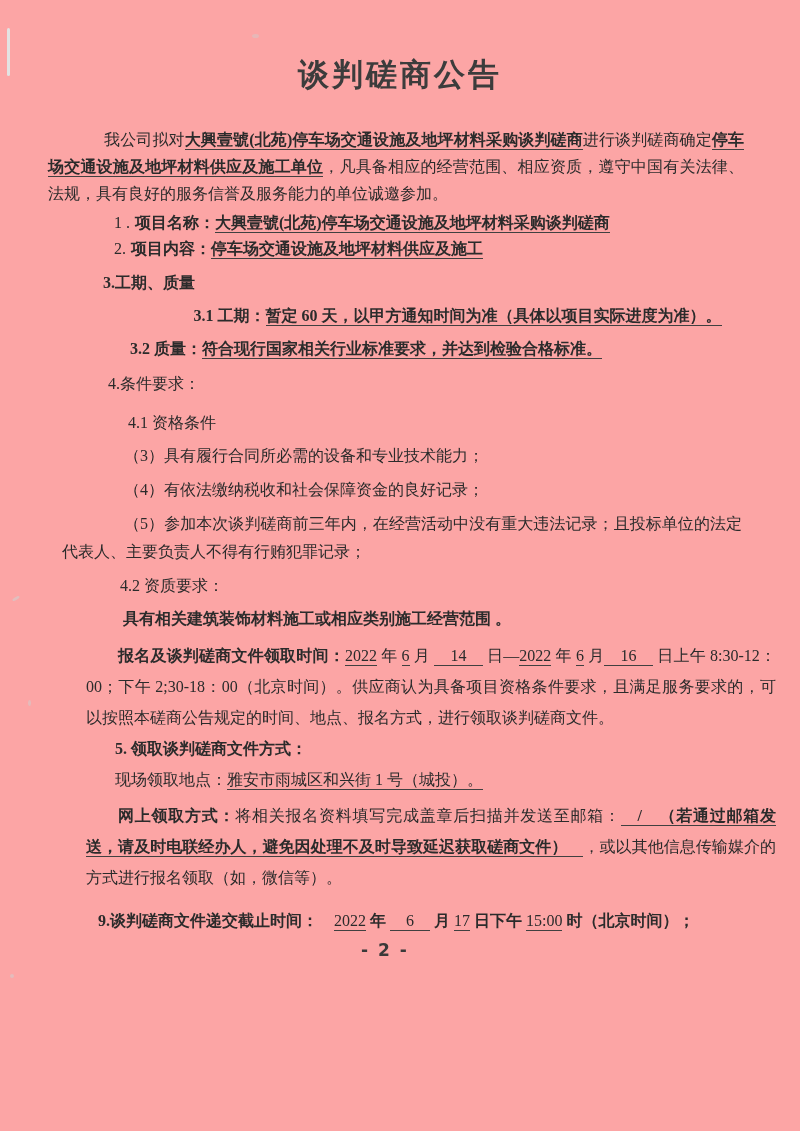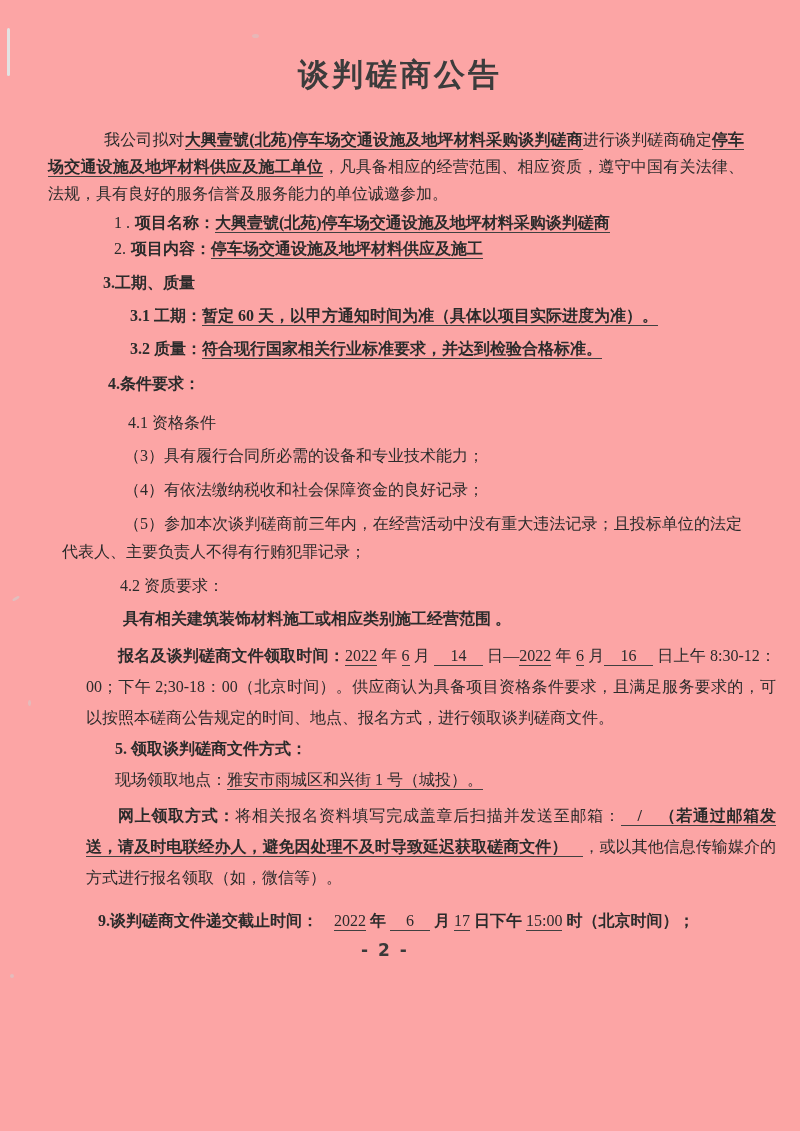--- a/index.html
+++ b/index.html
@@ -31,23 +31,23 @@
   }
   p{margin:0;}
   .b{font-weight:bold;}
   .u{border-bottom:1.5px solid #404040;padding-bottom:1px;}
 
   .p-intro{margin:30px 56px 0 48px;text-indent:56px;line-height:27px;text-align:justify;}
   .item-1{margin:3px 0 0 114px;line-height:26px;}
   .item-2{margin:0 0 0 114px;line-height:26px;}
   .num{padding-right:5px;}
   .h-3{margin:7px 0 0 103px;line-height:27px;font-weight:bold;}
-  .s-31{margin:6px 15px 0 130px;line-height:27px;}
+  .s-31{margin:6px 15px 0 130px;line-height:27px;text-align:center;}
   .s-32{margin:6px 0 0 130px;line-height:27px;}
-  .h-4{margin:8px 0 0 108px;line-height:27px;font-weight:bold;}
+  .h-4{margin:8px 0 0 108px;line-height:27px;font-weight:normal;}
   .s-41{margin:12px 0 0 128px;line-height:27px;}
   .cond{margin:6px 58px 0 62px;text-indent:62px;line-height:28px;text-align:justify;}
   .s-42{margin:6px 0 0 120px;line-height:28px;}
   .qual{margin:5px 0 0 123px;line-height:28px;font-weight:bold;}
   .p-signup{margin:7px 24px 0 86px;text-indent:32px;line-height:31px;text-align:justify;}
   .h-5{margin:0 0 0 115px;line-height:31px;font-weight:bold;}
   .onsite{margin:0 0 5px 115px;line-height:31px;font-weight:normal;}
   .p-online{margin:0 24px 12px 86px;text-indent:32px;line-height:31px;text-align:justify;}
   .deadline{margin:3px 0 0 98px;line-height:31px;}
   .page-num{

